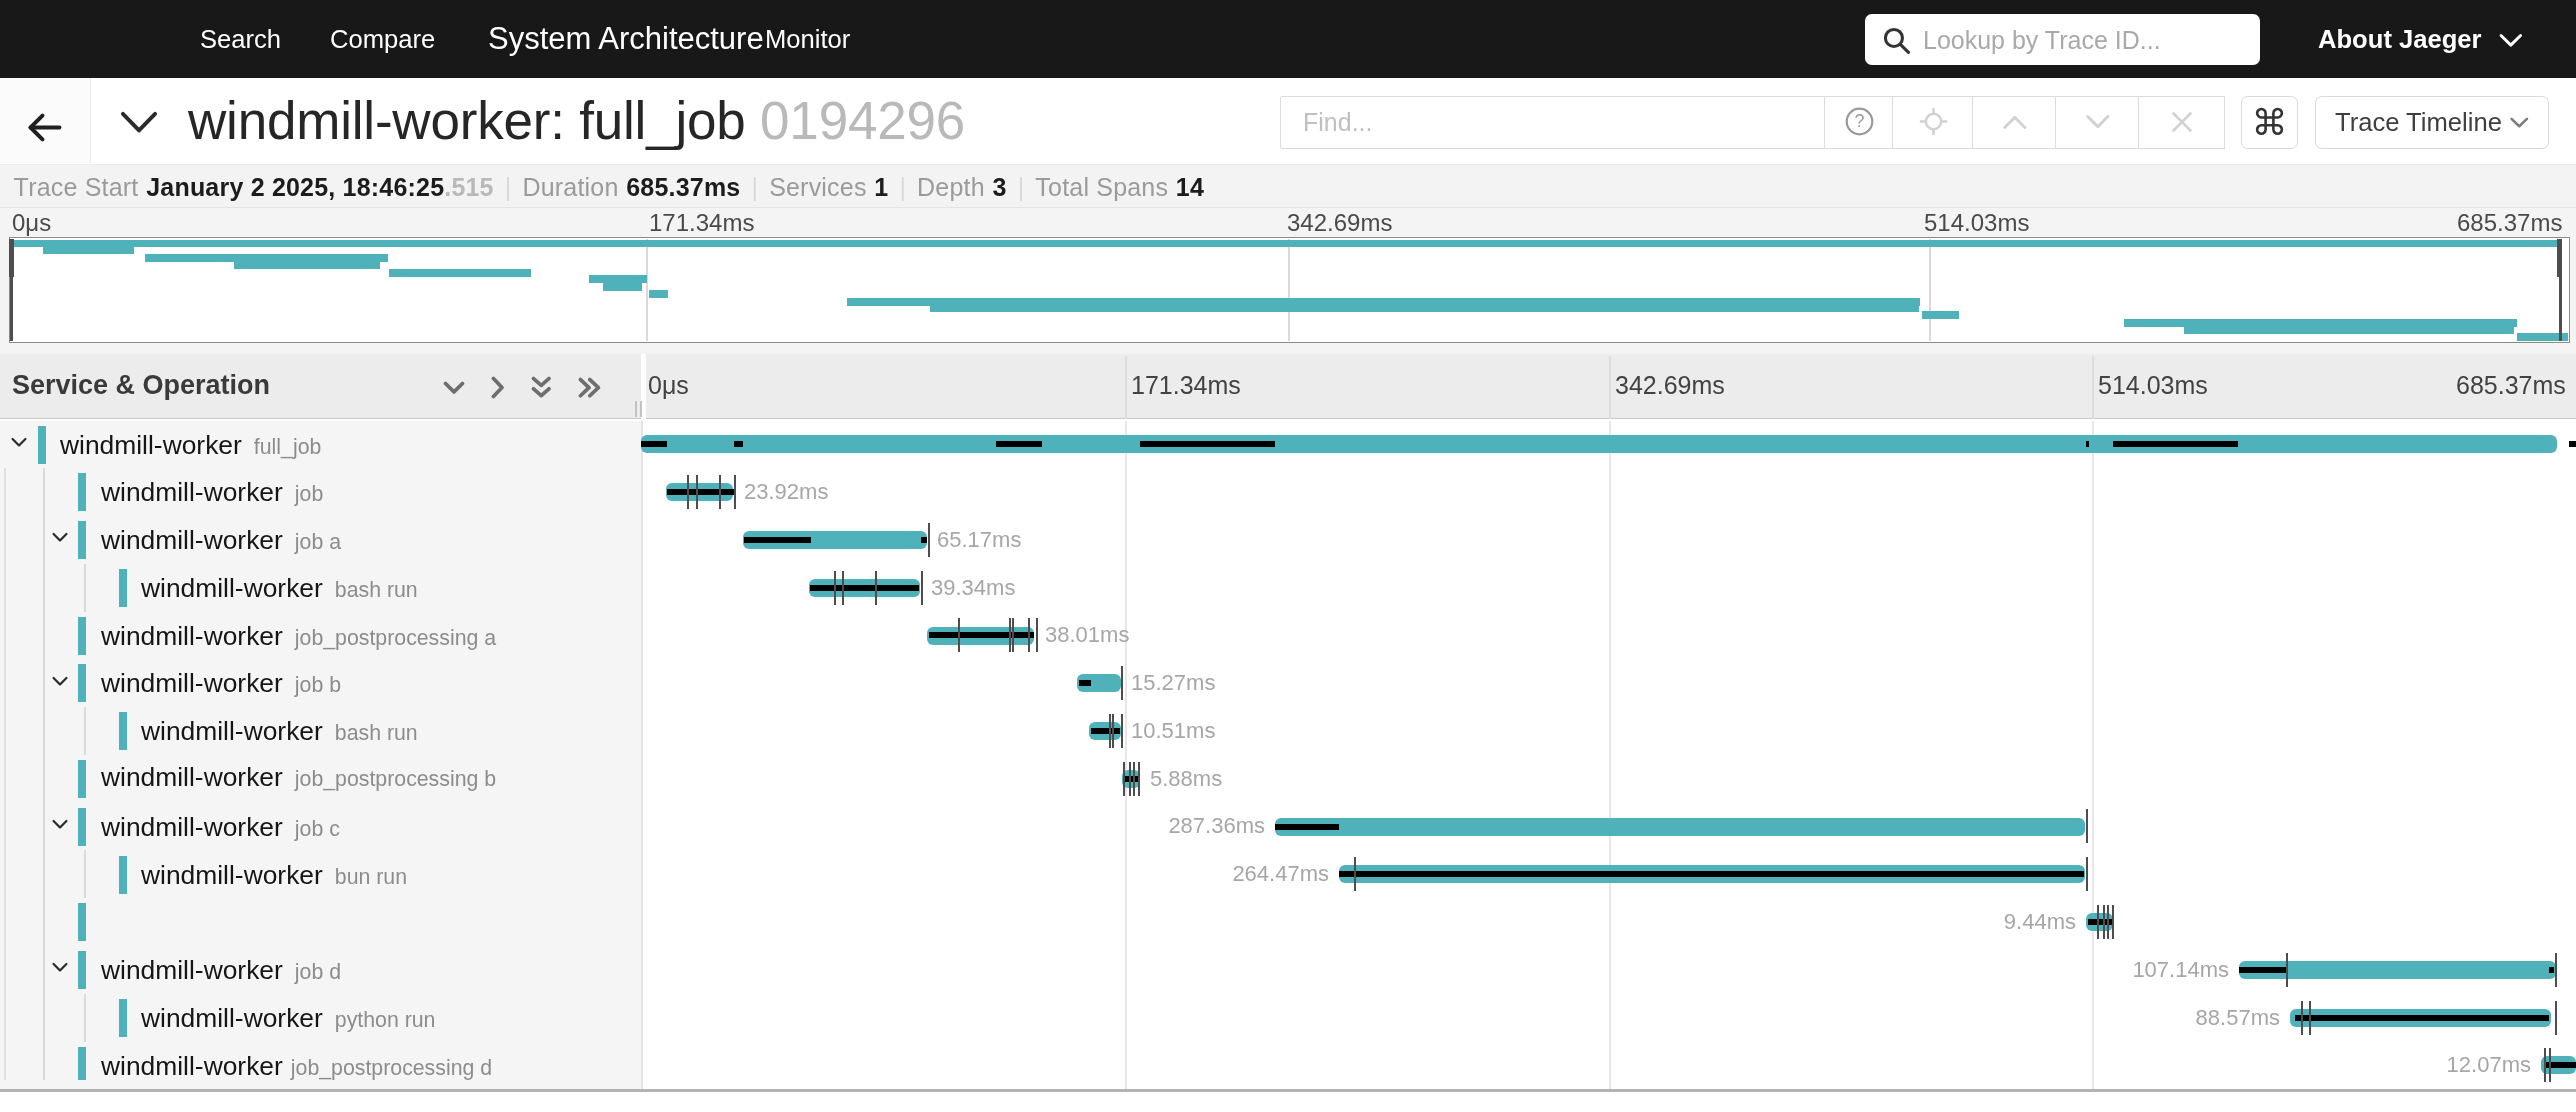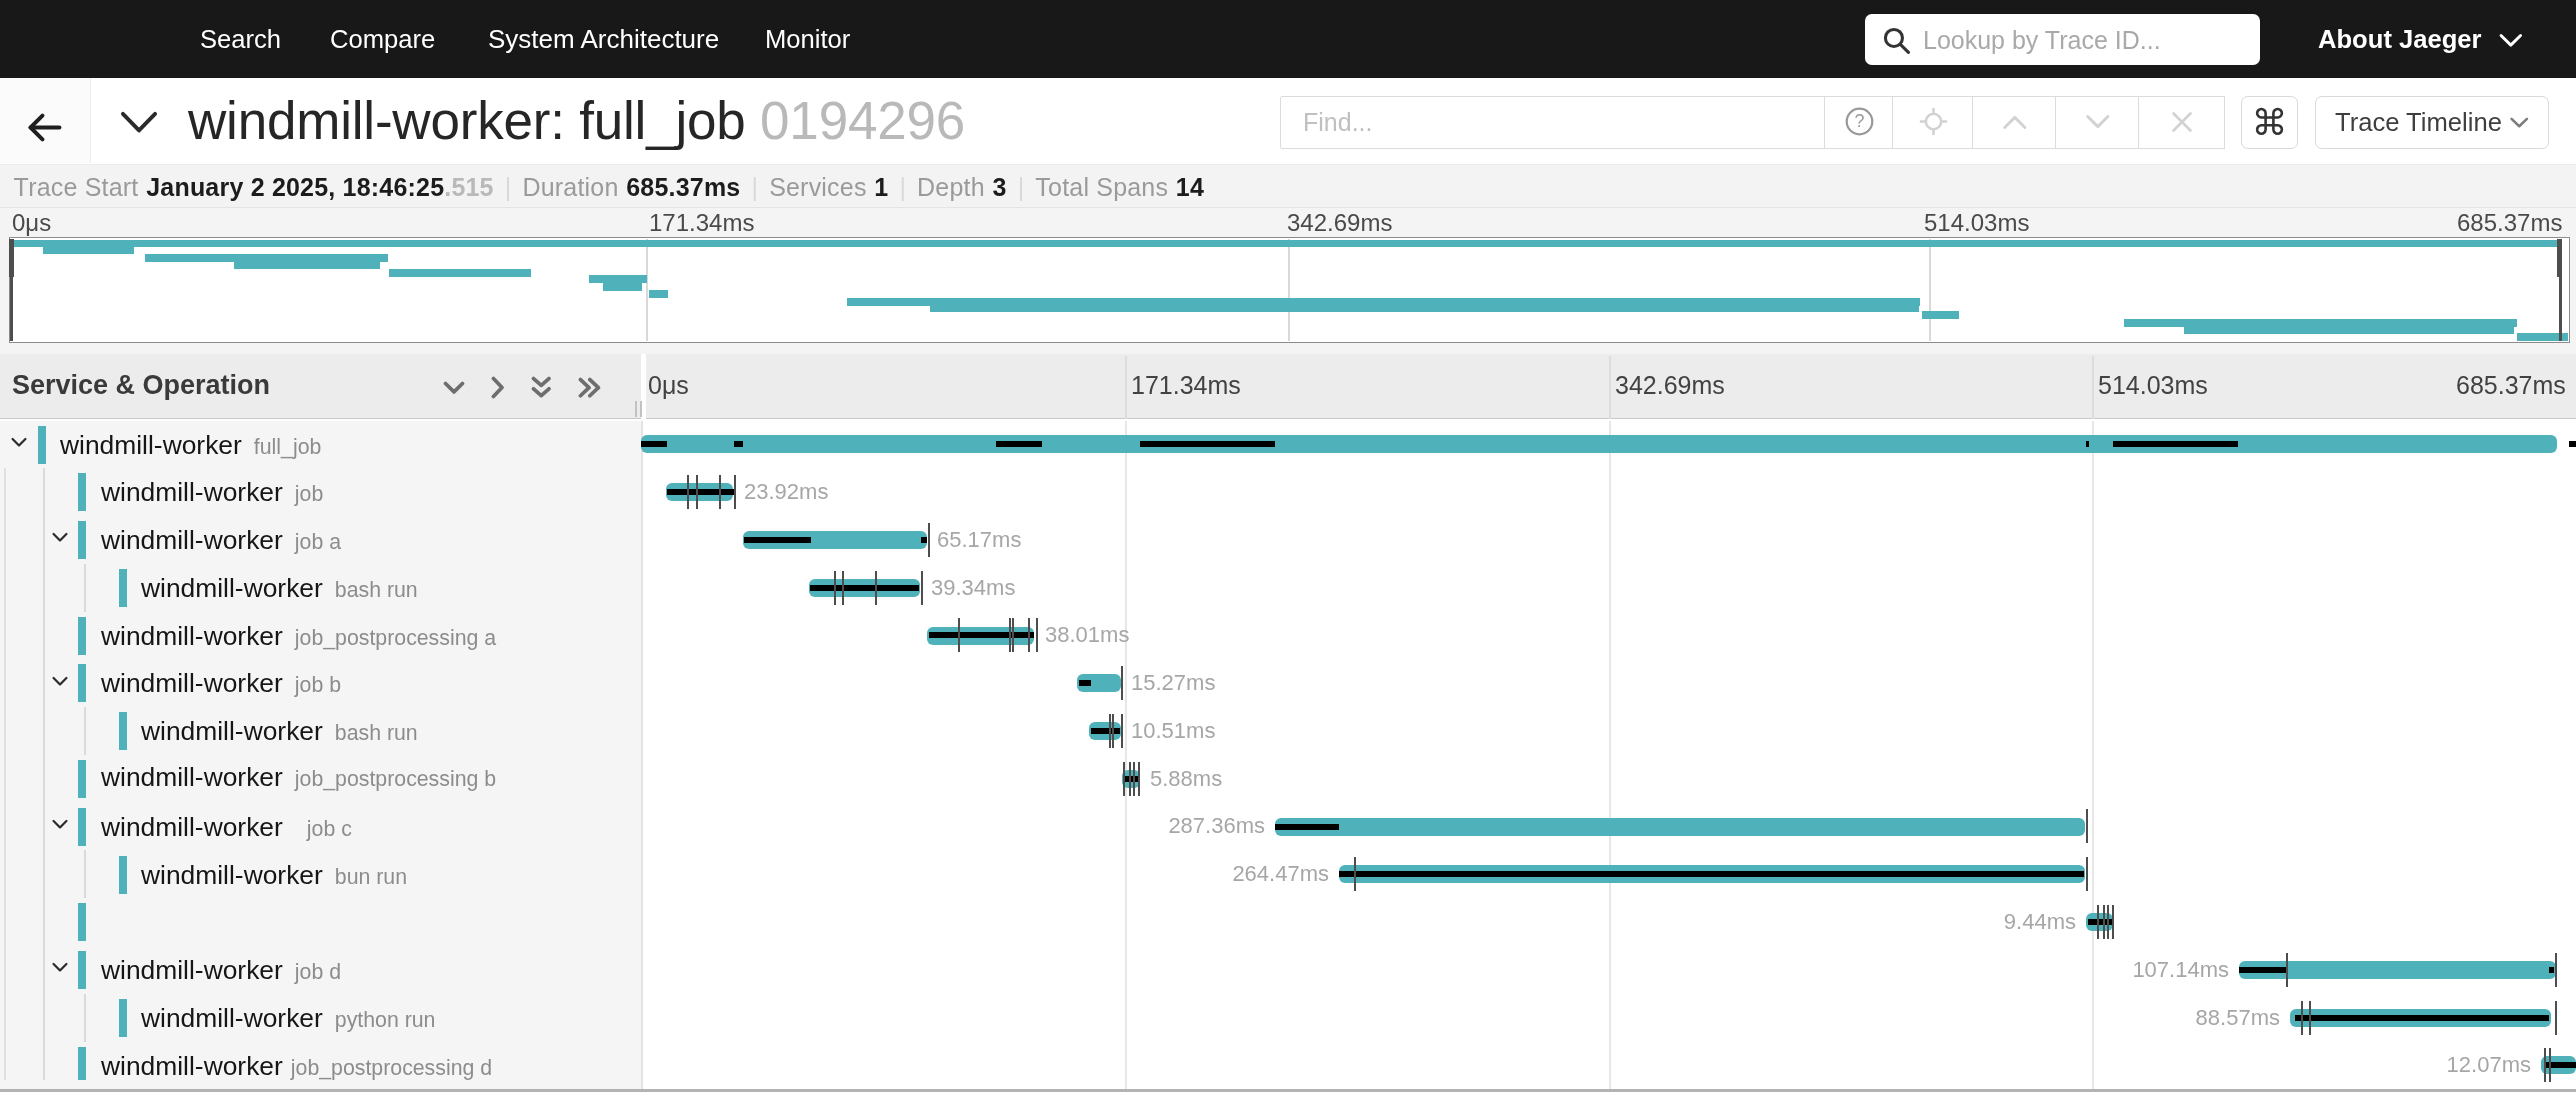--- a/index.html
+++ b/index.html
@@ -1,17 +1,17 @@
 <!DOCTYPE html>
 <html style="font-size:13.6px"><head><meta charset="utf-8"><title>t</title><style>html,body{margin:0;padding:0;}*{box-sizing:content-box;}#app{position:relative;width:2576px;height:1112px;background:#fff;font-family:"Liberation Sans",sans-serif;overflow:hidden;}</style></head><body>
 <div id="app">
     <div style="position:absolute;left:0;top:0;width:2576px;height:78px;background:#181818"></div>
 <div style="position:absolute;left:200px;top:0;height:78px;line-height:78px;color:#fff;font-size:25.6px">Search</div>
 <div style="position:absolute;left:330px;top:0;height:78px;line-height:78px;color:#fff;font-size:25.6px">Compare</div>
-<div style="position:absolute;left:488px;top:0;height:64px;line-height:78px;color:#fff;font-size:26px">System Architecture</div>
+<div style="position:absolute;left:488px;top:0;height:64px;line-height:78px;color:#fff;font-size:31px">System Architecture</div>
 <div style="position:absolute;left:765px;top:0;height:78px;line-height:78px;color:#fff;font-size:25.6px">Monitor</div>
 <div style="position:absolute;left:1865px;top:13.6px;width:395px;height:51px;background:#fff;border-radius:6.8px"></div>
 <svg style="position:absolute;left:1882px;top:25.6px" width="29" height="29" viewBox="0 0 34 34">
       <circle cx="14" cy="14" r="10" fill="none" stroke="#333" stroke-width="3.6"></circle>
       <line x1="21.5" y1="21.5" x2="31" y2="31" stroke="#333" stroke-width="3.6" stroke-linecap="round"></line>
     </svg>
 <div style="position:absolute;left:2318px;top:0;height:78px;line-height:78px;color:#fff;font-size:25.6px;font-weight:bold">About Jaeger</div>
 <div style="position:absolute;left:1923px;top:13.6px;height:51px;line-height:53px;color:#a9a9a9;font-size:25px">Lookup by Trace ID...</div>
 <svg style="position:absolute;left:2498px;top:32px" width="25.6" height="16" viewBox="0 0 30 19">
       <path d="M3.4 4.18 L15.0 15.6 L26.6 4.18" fill="none" stroke="#fff" stroke-width="3.4" stroke-linecap="round" stroke-linejoin="round"></path>
@@ -204,21 +204,21 @@
 <div style="position:absolute;left:1123px;top:776px;width:14.5px;height:6.4px;background:#000"></div>
 <div style="position:absolute;left:1123px;top:762px;width:1.9px;height:34px;background:#4d4d4d"></div>
 <div style="position:absolute;left:1129px;top:762px;width:1.9px;height:34px;background:#4d4d4d"></div>
 <div style="position:absolute;left:1133px;top:762px;width:1.9px;height:34px;background:#4d4d4d"></div>
 <div style="position:absolute;left:1138px;top:762px;width:1.9px;height:34px;background:#4d4d4d"></div>
 <div style="position:absolute;left:1150px;top:762px;height:34px;line-height:34px;font-size:22px;color:#a6a6a6">5.88ms</div>
 <svg style="position:absolute;left:51px;top:818px" width="18" height="12" viewBox="0 0 21 14">
       <path d="M3 3.5 L10.5 11 L18 3.5" fill="none" stroke="#2b2b2b" stroke-width="2.6" stroke-linecap="round" stroke-linejoin="round"></path>
     </svg>
 <div style="position:absolute;left:78px;top:808px;width:7.7px;height:38px;background:#4fb1b9"></div>
-<div style="position:absolute;left:101px;top:808px;height:38px;line-height:38px;font-size:26.4px;color:#161616;white-space:nowrap">windmill-worker<span style="font-size:21.3px;color:#8c8c8c;margin-left:24px">job c</span></div>
+<div style="position:absolute;left:101px;top:808px;height:38px;line-height:38px;font-size:26.4px;color:#161616;white-space:nowrap">windmill-worker<span style="font-size:21.3px;color:#8c8c8c;margin-left:12px">job c</span></div>
 <div style="position:absolute;left:1275px;top:818px;width:810px;height:18px;background:#4fb1b9;border-radius:6px"></div>
 <div style="position:absolute;left:1275px;top:824px;width:64px;height:6.4px;background:#000"></div>
 <div style="position:absolute;left:2086px;top:809px;width:1.9px;height:34px;background:#4d4d4d"></div>
 <div style="position:absolute;right:1311px;top:809px;height:34px;line-height:34px;font-size:22px;color:#a6a6a6">287.36ms</div>
 <div style="position:absolute;left:119px;top:856px;width:7.7px;height:38px;background:#4fb1b9"></div>
 <div style="position:absolute;left:141px;top:856px;height:38px;line-height:38px;font-size:26.4px;color:#161616;white-space:nowrap">windmill-worker<span style="font-size:21.3px;color:#8c8c8c;margin-left:12px">bun run</span></div>
 <div style="position:absolute;left:1339px;top:865px;width:746px;height:18px;background:#4fb1b9;border-radius:6px"></div>
 <div style="position:absolute;left:1339px;top:871px;width:745px;height:6.4px;background:#000"></div>
 <div style="position:absolute;left:1354px;top:857px;width:1.9px;height:34px;background:#4d4d4d"></div>
 <div style="position:absolute;left:2086px;top:857px;width:1.9px;height:34px;background:#4d4d4d"></div>

